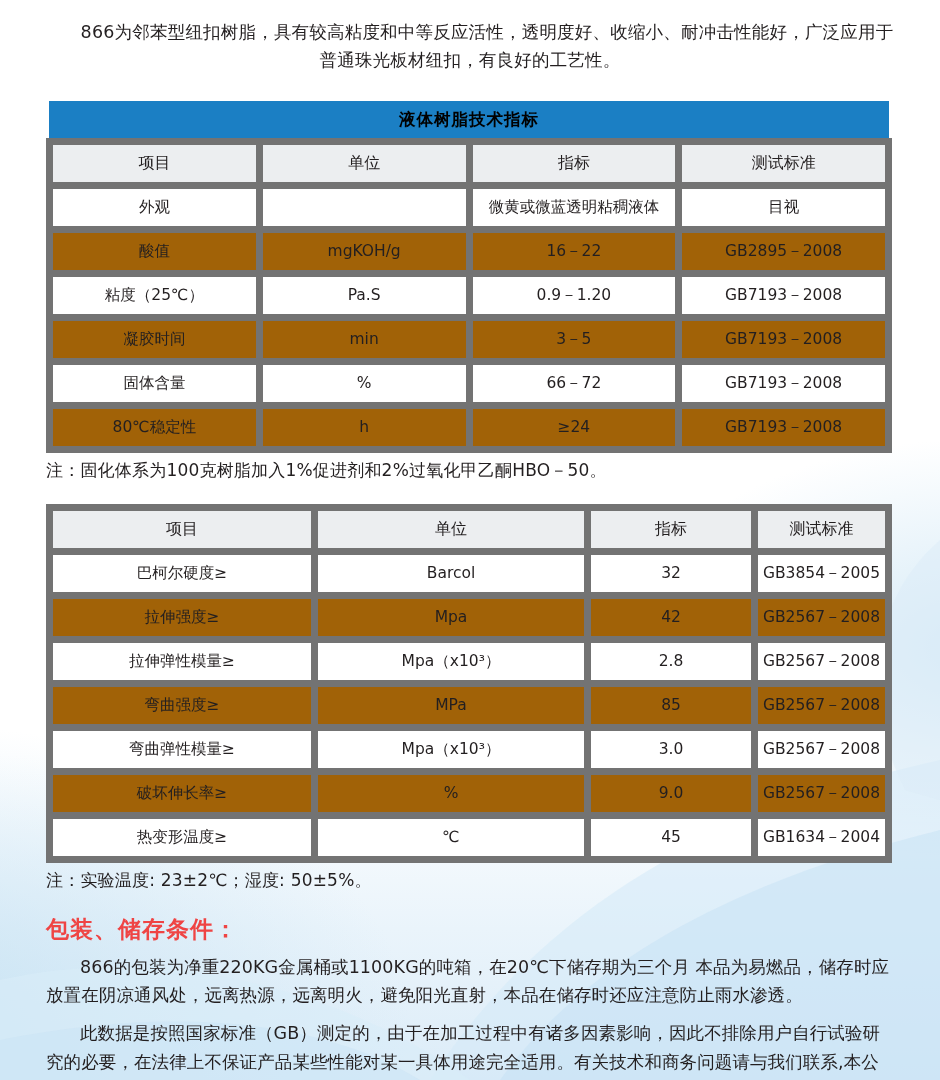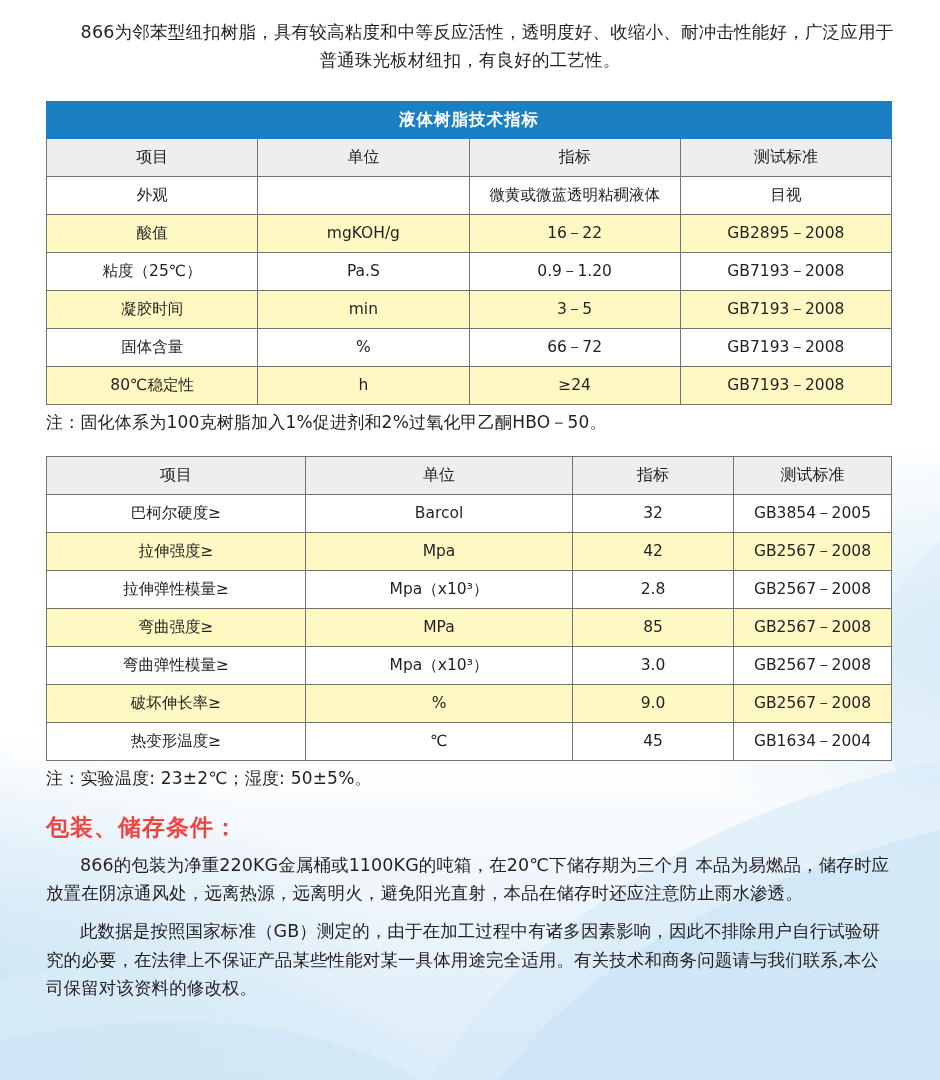--- a/index.html
+++ b/index.html
@@ -41,42 +41,42 @@
     text-align: center;
   }
   table.spec {
     border-collapse: collapse;
     width: 846px;
     margin: 0 0 6px 0;
     table-layout: fixed;
   }
   table.spec th.caption {
     background: #1b7fc4;
-    color: #ffffff;
+    color: #000000;
     font-size: 16.5px;
     font-weight: bold;
     text-align: center;
     height: 34px;
     border: 1px solid #1b7fc4;
     letter-spacing: 1px;
   }
   table.spec td {
-    border: 1px solid #737373;
+    border: 7px solid #737373;
     text-align: center;
     font-size: 15.5px;
     height: 37px;
     padding: 0 4px;
     background: #ffffff;
   }
   table.spec tr.hdr td {
     background: #eceef0;
     font-size: 16px;
   }
   table.spec tr.alt td {
-    background: #fef9c3;
+    background: #a16207;
   }
   .note {
     font-size: 17px;
     margin: 2px 0 22px 0;
     letter-spacing: 0.2px;
   }
   h2.section {
     color: #ef4444;
     font-size: 23px;
     font-weight: bold;

